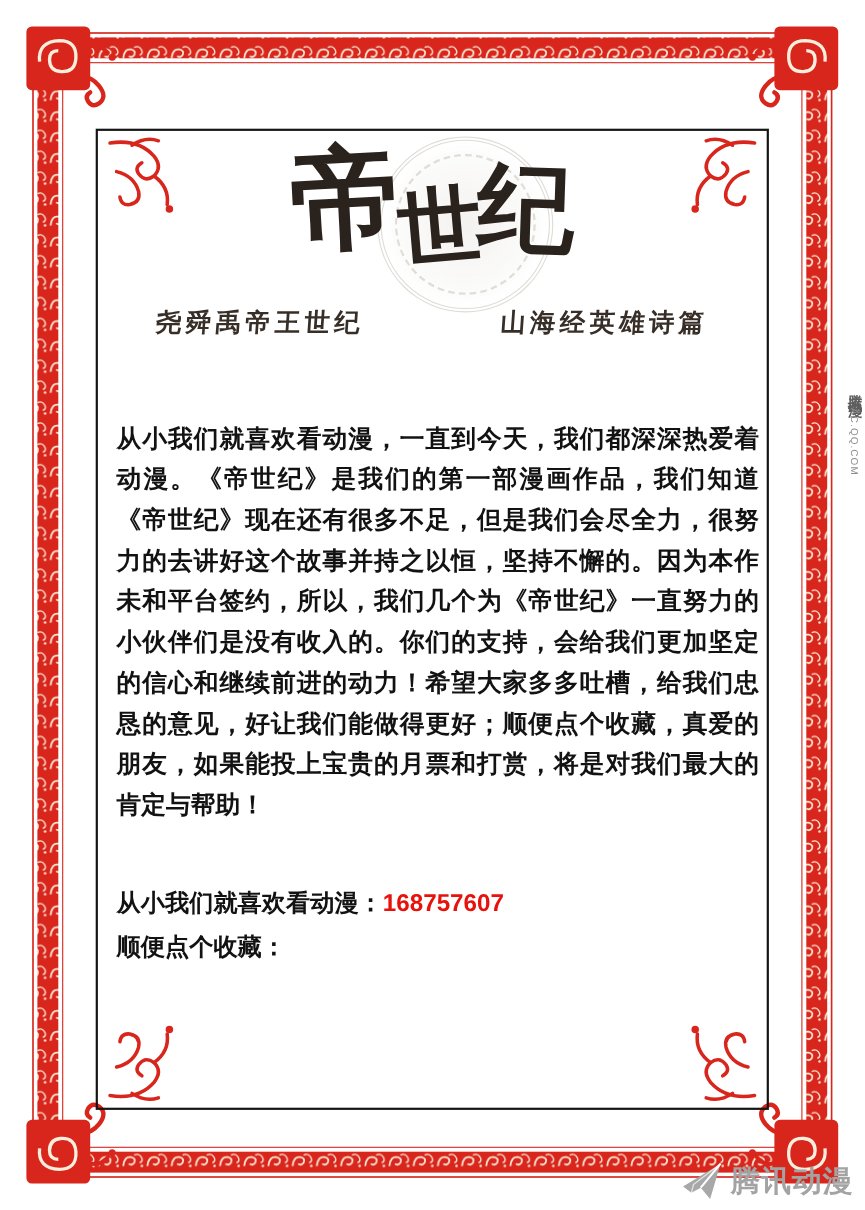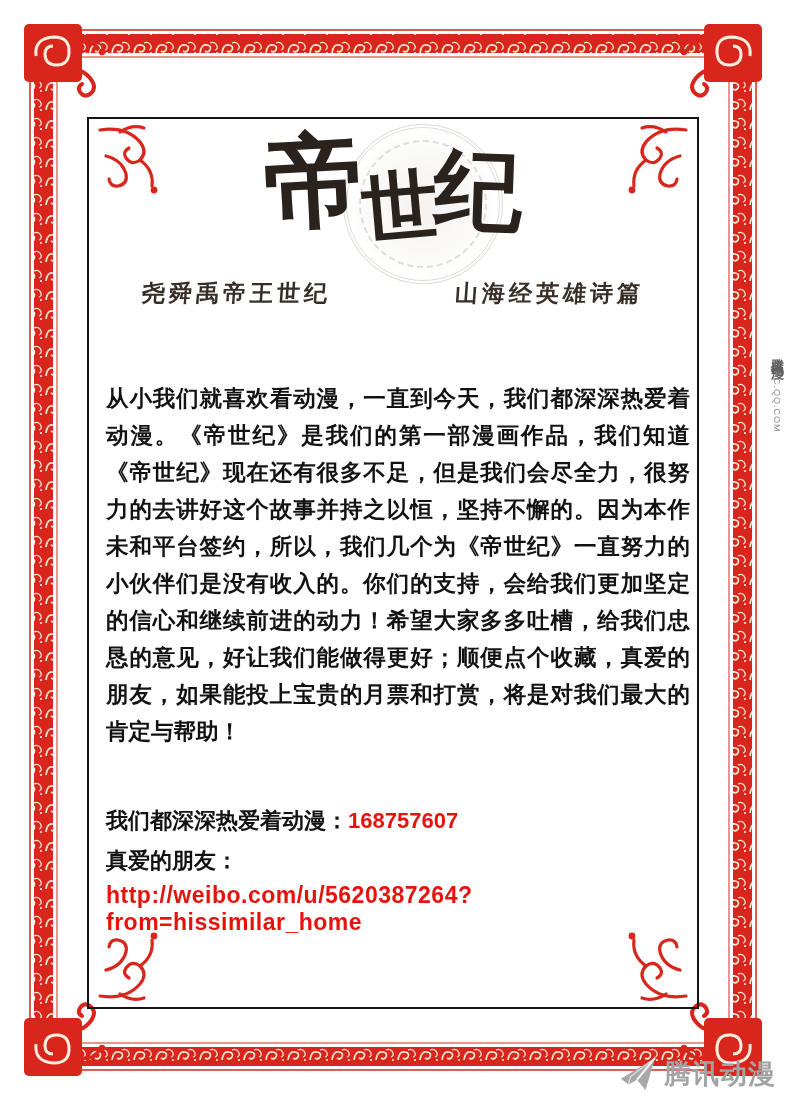--- a/index.html
+++ b/index.html
@@ -123,26 +123,25 @@
     <span>尧舜禹帝王世纪</span>
     <span>山海经英雄诗篇</span>
   </div>
 
 
   <div class="body-block">
     <p>从小我们就喜欢看动漫，一直到今天，我们都深深热爱着动漫。《帝世纪》是我们的第一部漫画作品，我们知道《帝世纪》现在还有很多不足，但是我们会尽全力，很努力的去讲好这个故事并持之以恒，坚持不懈的。因为本作未和平台签约，所以，我们几个为《帝世纪》一直努力的小伙伴们是没有收入的。你们的支持，会给我们更加坚定的信心和继续前进的动力！希望大家多多吐槽，给我们忠恳的意见，好让我们能做得更好；顺便点个收藏，真爱的朋友，如果能投上宝贵的月票和打赏，将是对我们最大的肯定与帮助！</p>
   </div>
 
   <div class="contact-group">
-    <span>我们都深深热爱着动漫：</span><span class="red">168757607</span>
+    <span>从小我们就喜欢看动漫：</span><span class="red">168757607</span>
   </div>
 
-  <div class="contact-weibo">真爱的朋友：</div>
+  <div class="contact-weibo">顺便点个收藏：</div>
 
-  <a class="weibo-url">http://weibo.com/u/5620387264?from=hissimilar_home</a>
 
 </div>
 
 <div class="side-watermark">
   <span>腾讯动漫</span>
   <span class="domain">AC.QQ.COM</span>
 </div>
 
 <div class="footer-logo">
   <svg width="42" height="36" viewBox="0 0 44 38">

